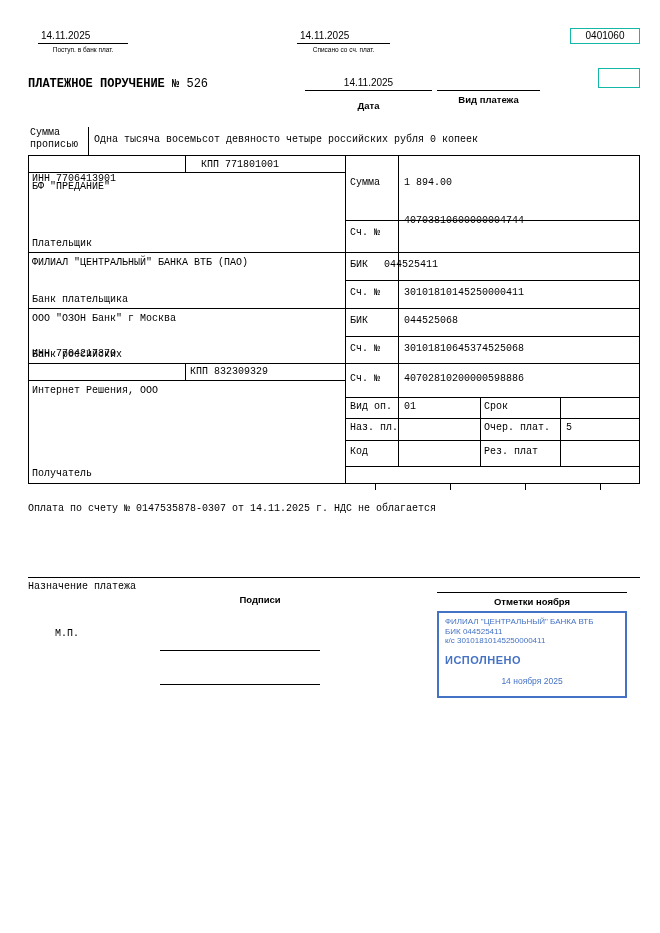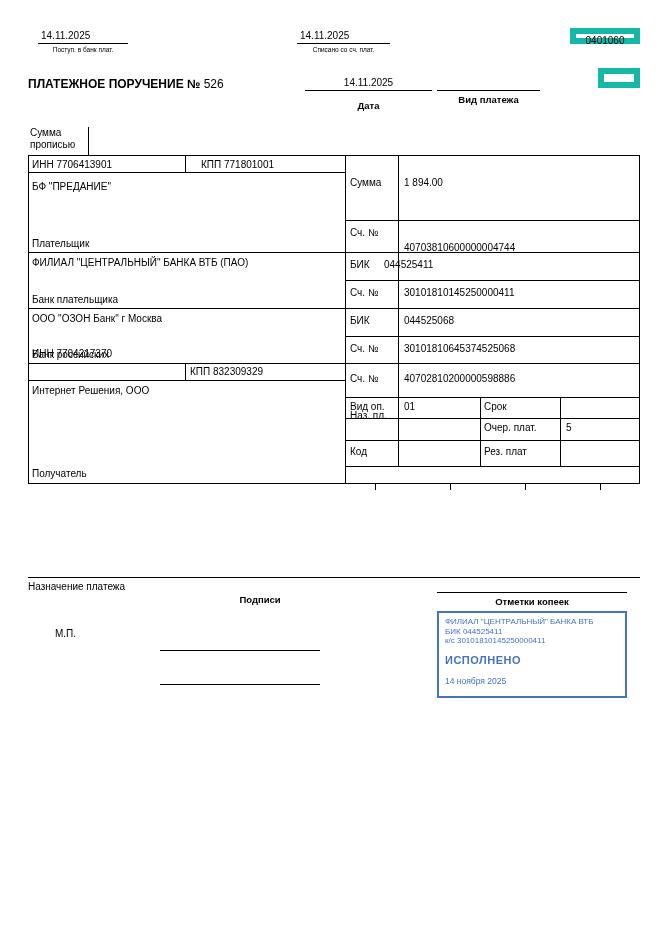--- a/index.html
+++ b/index.html
@@ -1,35 +1,35 @@
 <!DOCTYPE html>
 <html><head>
 <meta charset="utf-8">
 <style>
   * { margin:0; padding:0; box-sizing:border-box; }
   html,body { background:#ffffff; }
   .page {
     position:relative; width:660px; height:933px; background:#fff;
     font-family:"Liberation Sans", sans-serif; color:#000; overflow:hidden;
   }
-  .t  { position:absolute; font-size:10px; line-height:11px; white-space:nowrap; }
+  .t  { position:absolute; font-size:10px; line-height:11px; white-space:nowrap;font-family:Liberation Mono, monospace; }
   .lbl{ position:absolute; font-size:9.5px; line-height:11px; font-weight:bold; white-space:nowrap; }
   .cap{ position:absolute; font-size:6.5px; line-height:7px; white-space:nowrap; }
   .hl { position:absolute; height:1px; background:#000; }
   .vl { position:absolute; width:1px; background:#000; }
   .field { position:absolute; border-bottom:1px solid #000; font-size:10px; line-height:13px; height:15px; }
   .center { text-align:center; }
-  .box { position:absolute; border:6px solid #14b8a6; }
+  .box { position:absolute; border:1px solid #14b8a6; }
   .stamp {
     position:absolute; left:437px; top:611px; width:190px; height:87px;
     border:2px solid #4472c4; color:#4472c4; padding:4px 6px;
   }
   .stamp .s-sm { font-size:8px; line-height:9.5px; white-space:nowrap; }
   .stamp .s-big { font-size:11px; line-height:12px; font-weight:bold; margin-top:8px; letter-spacing:0.5px; }
-  .stamp .s-date { font-size:8.5px; line-height:10px; margin-top:10px; }
+  .stamp .s-date { font-size:8.5px; line-height:10px; margin-top:10px;text-align:center; }
 </style>
 </head>
 <body>
 
 <div class="page">
 
   <div class="field" style="left:38px;top:29px;width:90px;padding-left:3px">14.11.2025</div>
   <div class="cap center" style="left:38px;top:46px;width:90px">Поступ. в банк плат.</div>
 
   <div class="field" style="left:297px;top:29px;width:93px;padding-left:3px">14.11.2025</div>
@@ -45,20 +45,21 @@
   </div>
   <div class="field center" style="left:305px;top:76px;width:127px">14.11.2025</div>
   <div class="lbl center" style="left:305px;top:100px;width:127px">Дата</div>
   <div class="field" style="left:437px;top:76px;width:103px"></div>
   <div class="lbl center" style="left:437px;top:94px;width:103px">Вид платежа</div>
   <div class="box" style="left:598px;top:68px;width:42px;height:20px"></div>
 
   <div class="t" style="left:30px;top:127px">Сумма</div>
   <div class="t" style="left:30px;top:139px">прописью</div>
   <div class="vl" style="left:88px;top:127px;height:28px"></div>
+  <div class="t" style="left:94px;top:134px">Одна тысяча восемьсот девяносто четыре российских рубля 0 копеек</div>
 
   <div class="hl" style="left:28px;top:155px;width:612px"></div>
   <div class="hl" style="left:28px;top:172px;width:317px"></div>
   <div class="hl" style="left:345px;top:220px;width:295px"></div>
   <div class="hl" style="left:28px;top:252px;width:612px"></div>
   <div class="hl" style="left:345px;top:280px;width:295px"></div>
   <div class="hl" style="left:28px;top:308px;width:612px"></div>
   <div class="hl" style="left:345px;top:336px;width:295px"></div>
   <div class="hl" style="left:28px;top:363px;width:612px"></div>
   <div class="hl" style="left:28px;top:380px;width:317px"></div>
@@ -75,28 +76,28 @@
   <div class="vl" style="left:185px;top:155px;height:17px"></div>
   <div class="vl" style="left:185px;top:363px;height:17px"></div>
   <div class="vl" style="left:480px;top:397px;height:69px"></div>
   <div class="vl" style="left:560px;top:397px;height:69px"></div>
 
   <div class="vl" style="left:375px;top:483px;height:7px"></div>
   <div class="vl" style="left:450px;top:483px;height:7px"></div>
   <div class="vl" style="left:525px;top:483px;height:7px"></div>
   <div class="vl" style="left:600px;top:483px;height:7px"></div>
 
-  <div class="t" style="left:32px;top:159px">ИНН 7706413901</div>
+  <div class="t" style="left:32px;top:173px">ИНН 7706413901</div>
   <div class="t" style="left:201px;top:159px">КПП 771801001</div>
   <div class="t" style="left:350px;top:177px">Сумма</div>
   <div class="t" style="left:404px;top:177px">1 894.00</div>
   <div class="t" style="left:32px;top:181px">БФ "ПРЕДАНИЕ"</div>
   <div class="t" style="left:32px;top:238px">Плательщик</div>
   <div class="t" style="left:350px;top:227px">Сч. №</div>
-  <div class="t" style="left:404px;top:242px">40703810600000004744</div>
+  <div class="t" style="left:404px;top:215px">40703810600000004744</div>
 
   <div class="t" style="left:32px;top:257px">ФИЛИАЛ "ЦЕНТРАЛЬНЫЙ" БАНКА ВТБ (ПАО)</div>
   <div class="t" style="left:350px;top:259px">БИК</div>
   <div class="t" style="left:384px;top:259px">044525411</div>
   <div class="t" style="left:350px;top:287px">Сч. №</div>
   <div class="t" style="left:404px;top:287px">30101810145250000411</div>
   <div class="t" style="left:32px;top:294px">Банк плательщика</div>
 
   <div class="t" style="left:32px;top:313px">ООО "ОЗОН Банк" г Москва</div>
   <div class="t" style="left:350px;top:315px">БИК</div>
@@ -106,33 +107,34 @@
   <div class="t" style="left:32px;top:349px">Банк российских</div>
 
   <div class="t" style="left:32px;top:348px">ИНН 7704217370</div>
   <div class="t" style="left:190px;top:366px">КПП 832309329</div>
   <div class="t" style="left:350px;top:373px">Сч. №</div>
   <div class="t" style="left:404px;top:373px">40702810200000598886</div>
   <div class="t" style="left:32px;top:385px">Интернет Решения, ООО</div>
   <div class="t" style="left:350px;top:401px">Вид оп.</div>
   <div class="t" style="left:404px;top:401px">01</div>
   <div class="t" style="left:484px;top:401px">Срок</div>
-  <div class="t" style="left:350px;top:410px">Наз. пл.</div>
+  <div class="t" style="left:350px;top:422px">Наз. пл.</div>
   <div class="t" style="left:484px;top:422px">Очер. плат.</div>
   <div class="t" style="left:566px;top:422px">5</div>
   <div class="t" style="left:350px;top:446px">Код</div>
   <div class="t" style="left:484px;top:446px">Рез. плат</div>
   <div class="t" style="left:32px;top:468px">Получатель</div>
 
+  <div class="t" style="left:28px;top:503px">Оплата по счету № 0147535878-0307 от 14.11.2025 г. НДС не облагается</div>
   <div class="hl" style="left:28px;top:577px;width:612px"></div>
   <div class="t" style="left:28px;top:581px">Назначение платежа</div>
 
   <div class="lbl center" style="left:160px;top:594px;width:200px">Подписи</div>
   <div class="hl" style="left:437px;top:592px;width:190px"></div>
-  <div class="lbl center" style="left:437px;top:596px;width:190px">Отметки копеек</div>
+  <div class="lbl center" style="left:437px;top:596px;width:190px">Отметки ноября</div>
 
   <div class="t" style="left:55px;top:628px">М.П.</div>
   <div class="hl" style="left:160px;top:650px;width:160px"></div>
   <div class="hl" style="left:160px;top:684px;width:160px"></div>
 
   <div class="stamp" style="border-color: rgb(68, 114, 196); color: rgb(68, 114, 196);">
     <div class="s-sm">ФИЛИАЛ "ЦЕНТРАЛЬНЫЙ" БАНКА ВТБ</div>
     <div class="s-sm">БИК 044525411</div>
     <div class="s-sm">к/с 30101810145250000411</div>
     <div class="s-big">ИСПОЛНЕНО</div>

